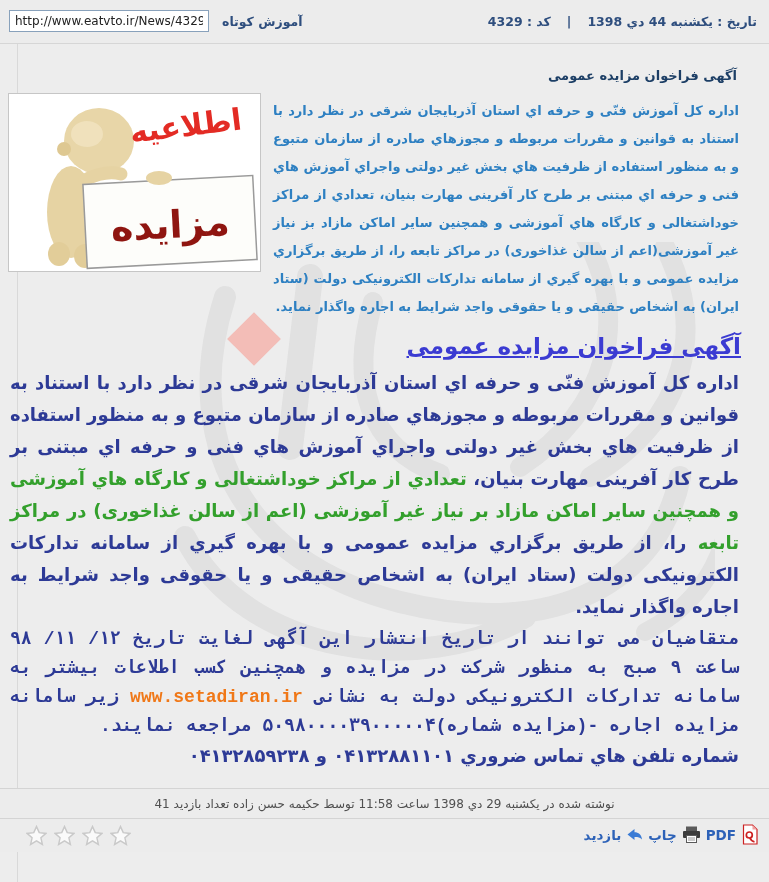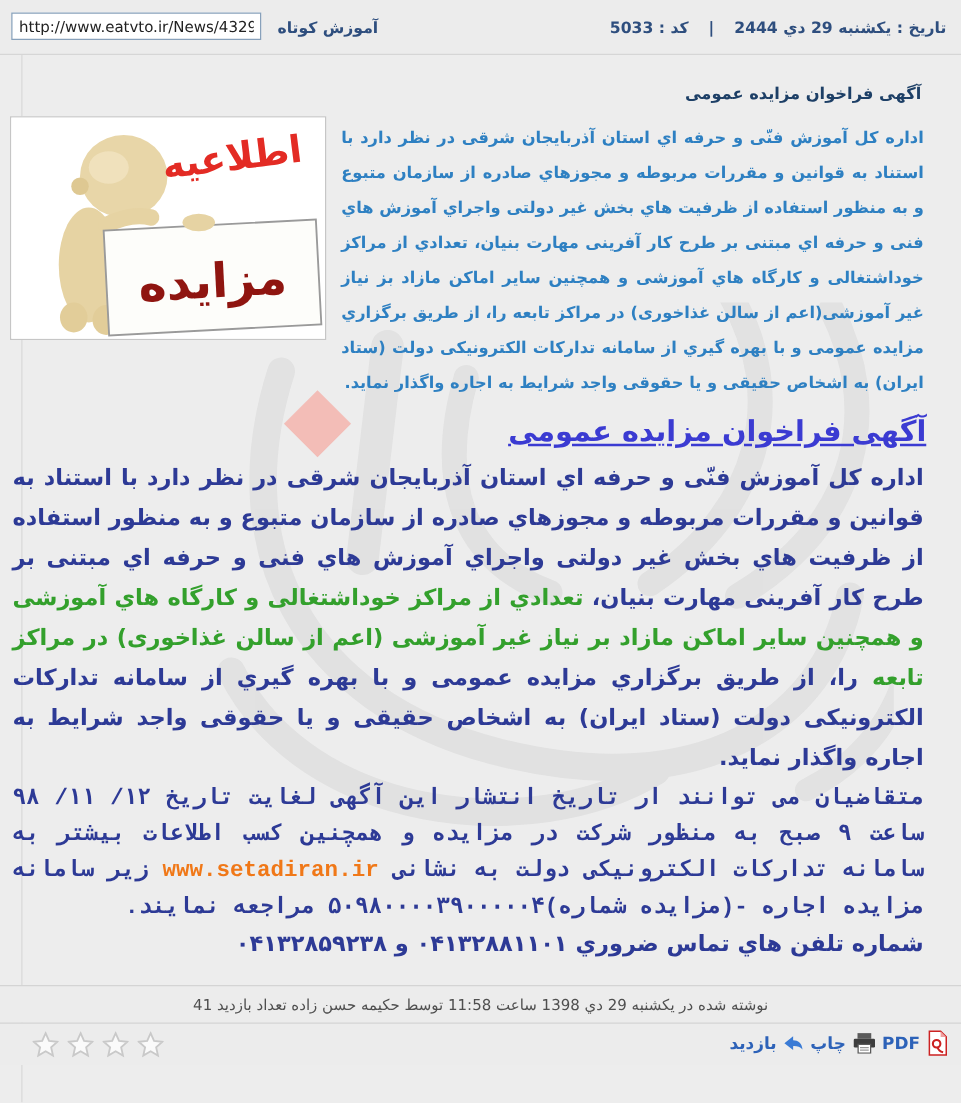--- a/index.html
+++ b/index.html
@@ -61,23 +61,23 @@
   .action-label { cursor:pointer; }
   .icon-btn { cursor:pointer; display:inline-flex; }
 </style>
 </head>
 <body>
 
 <div class="topbar">
   <input class="url-input" value="http://www.eatvto.ir/News/4329/" style="">
   <span class="shortlink">آموزش کوتاه</span>
   <div class="meta">
-    <span>تاریخ : یکشنبه 29 دي 2444</span>
+    <span>تاریخ : یکشنبه 44 دي 1398</span>
     <span>|</span>
-    <span>کد : 5033</span>
+    <span>کد : 4329</span>
   </div>
 </div>
 
 <div class="left-rule"></div>
 
 <svg class="watermark" width="610" height="430" viewBox="0 0 610 430">
   <g fill="none" stroke="#e0e0e0" stroke-linecap="round" opacity="0.9">
     <path d="M560 5 C600 85 585 175 485 235" stroke-width="20"></path>
     <path d="M480 -5 C525 75 505 165 415 225" stroke-width="20"></path>
     <path d="M120 55 C75 195 135 320 295 360 C455 400 555 335 575 235" stroke-width="22"></path>

